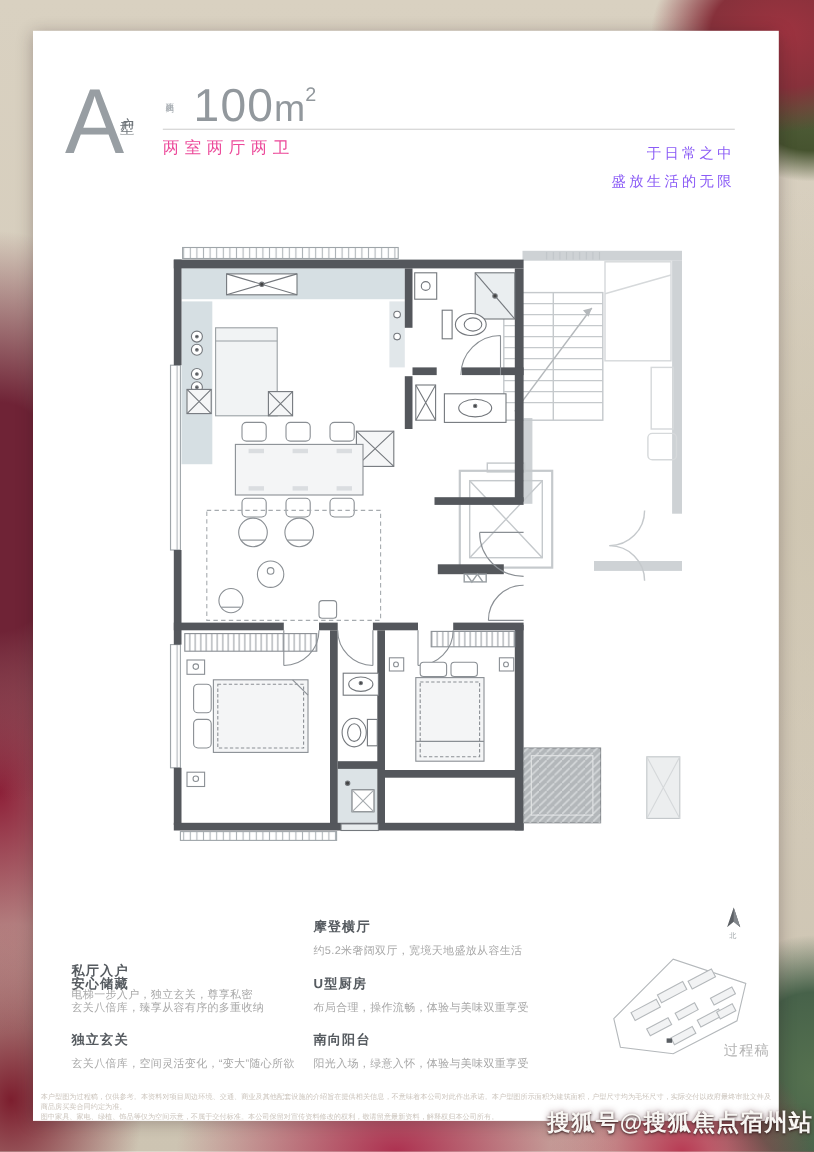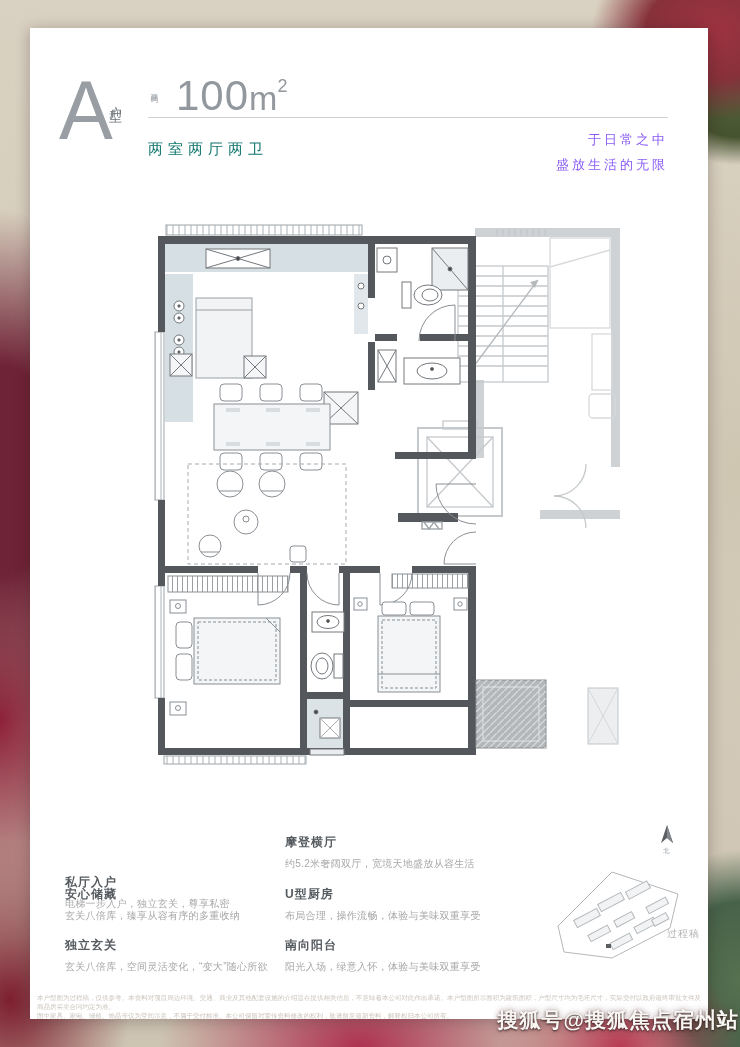--- a/index.html
+++ b/index.html
@@ -25,34 +25,34 @@
     background:#ffffff;box-shadow:0 2px 14px rgba(40,20,25,.30);
   }
   .unit-letter{position:absolute;left:28px;top:40px;font-size:84px;line-height:1;color:#989ea3;font-weight:400;transform:scaleX(.96);}
   .unit-type{position:absolute;left:76px;top:68px;writing-mode:vertical-rl;text-orientation:upright;font-size:13px;letter-spacing:3px;color:#6f757a;}
   .area-prefix{position:absolute;left:119px;top:59px;writing-mode:vertical-rl;text-orientation:upright;font-size:7.5px;letter-spacing:1px;color:#a7adb2;}
   .area{position:absolute;left:130px;top:44px;color:#92989d;}
   .area .val{font-size:42px;letter-spacing:1px;margin-left:16px;}
   .area .unit{font-size:34px;}
   .area sup{font-size:18px;vertical-align:18px;}
   .rule{position:absolute;left:118px;top:89px;width:520px;height:1px;background:#d0d0d0;}
-  .layout-label{position:absolute;left:118px;top:112px;font-size:15px;letter-spacing:5px;color:#0f766e;}
+  .layout-label{position:absolute;left:118px;top:97px;font-size:15px;letter-spacing:5px;color:#ec4899;}
   .slogan{position:absolute;right:40px;font-size:13px;letter-spacing:3px;color:#8b5cf6;}
   .s1{top:103px;}
   .s2{top:128px;}
   .plan{position:absolute;left:110px;top:194px;}
   .feature{position:absolute;width:216px;}
   .f0{left:35px;top:806px;margin-top:40px;} .f1{left:35px;top:858px;} .f2{left:35px;top:909px;}
   .f3{left:255px;top:806px;} .f4{left:255px;top:858px;} .f5{left:255px;top:909px;}
   .f-title{font-size:12px;font-weight:bold;color:#565b60;letter-spacing:1px;}
   .f-desc{font-size:10px;color:#a8a8a8;margin-top:6px;letter-spacing:.3px;white-space:nowrap;}
   .siteplan{position:absolute;left:520px;top:838px;}
   .north{position:absolute;left:629px;top:796px;}
   .north-label{position:absolute;left:633px;top:819px;font-size:6.5px;color:#9aa0a4;}
-  .draft{position:absolute;right:8px;top:899px;font-size:10px;color:#b3b3b3;letter-spacing:1px;}
+  .draft{position:absolute;right:8px;top:918px;font-size:13px;color:#b3b3b3;letter-spacing:1px;}
   .disclaimer{position:absolute;left:7px;top:965px;width:664px;color:#ccc5bd;font-size:6.5px;line-height:9px;text-align:justify;}
   .watermark{
     position:absolute;right:1px;top:1006px;font-size:21px;font-weight:bold;color:#f8f6f3;
     letter-spacing:1px;white-space:nowrap;
     text-shadow:0 1px 2px rgba(40,20,20,.85),0 0 6px rgba(90,40,50,.55);
   }
 </style>
 </head>
 <body>
 

